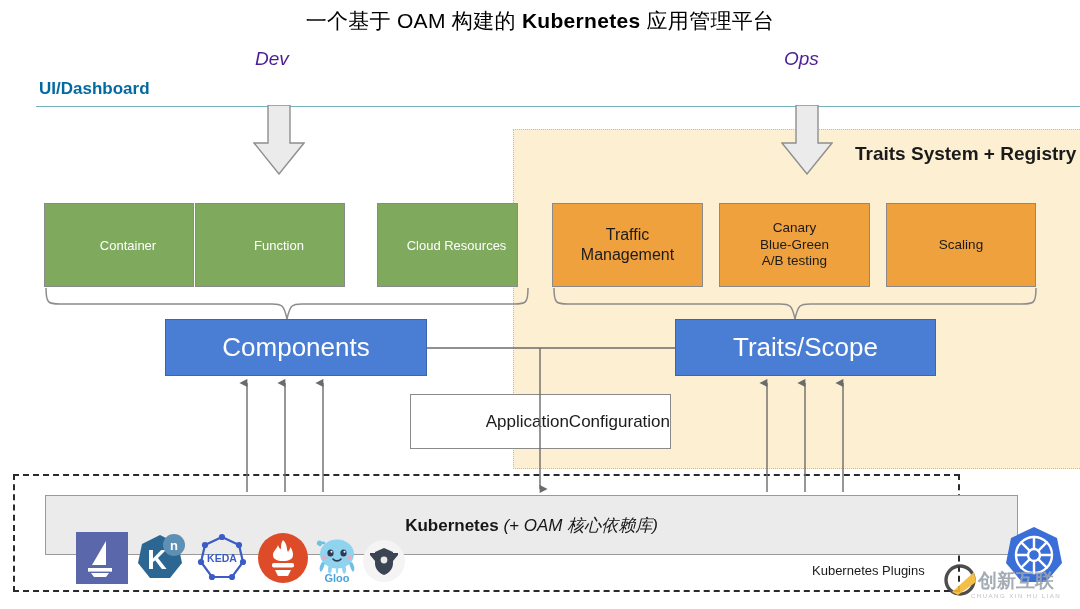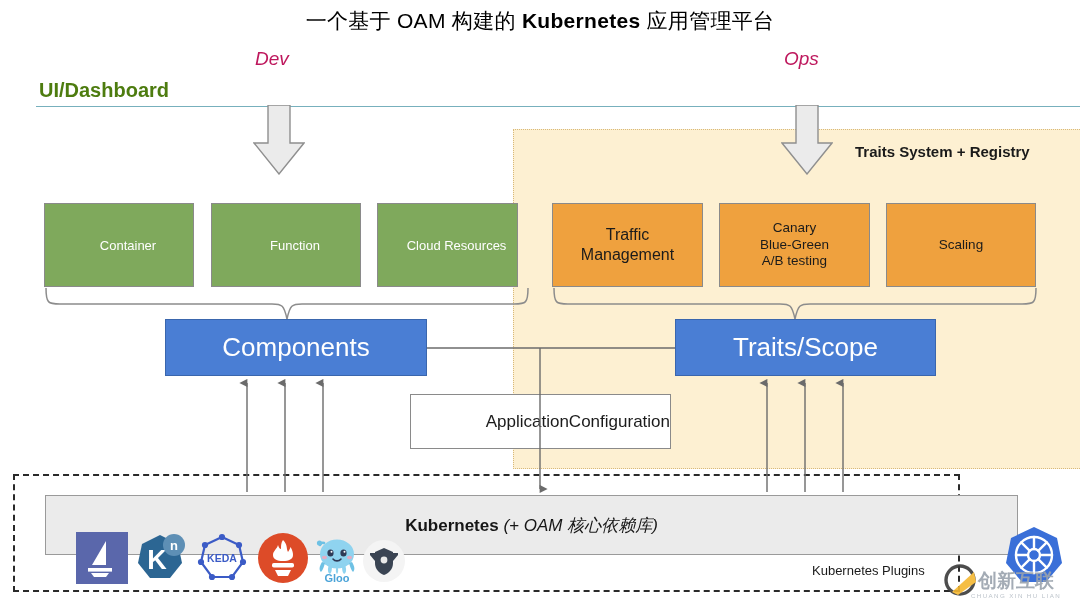--- a/index.html
+++ b/index.html
@@ -32,51 +32,51 @@
     color: #000000;
     letter-spacing: .3px;
     white-space: nowrap;
   }
   #page-title .bold { font-weight: bold; }
 
   
   .role-label {
     font-size: 19px;
     font-style: italic;
-    color: #be185d;
+    color: #4c1d95;
     white-space: nowrap;
   }
   #role-dev { left: 255px; top: 48px; }
   #role-ops { left: 784px; top: 48px; }
 
   
   #ui-dashboard-label {
     left: 39px; top: 79px;
-    font-size: 20px;
+    font-size: 17px;
     font-weight: bold;
-    color: #4d7c0f;
+    color: #0369a1;
     white-space: nowrap;
   }
   #ui-dashboard-line {
     left: 36px; top: 106px;
     width: 1044px; height: 0;
     border-top: 1.6px solid #77b0bd;
   }
 
   
   #traits-region {
     left: 513px; top: 129px;
     width: 577px; height: 340px;
     background: #fdf0d2;
     border: 1.5px dotted #d8b97a;
     box-sizing: border-box;
   }
   #traits-region-title {
     left: 855px; top: 143px;
-    font-size: 15px;
+    font-size: 19px;
     font-weight: bold;
     color: #1a1a1a;
     white-space: nowrap;
   }
 
   
   .node-box {
     box-sizing: border-box;
     display: flex;
     align-items: center;
@@ -86,21 +86,21 @@
   }
   .green-box {
     background: #7fa95c;
     color: #ffffff;
     font-size: 13px;
     height: 84px;
     top: 203px;
     padding-left: 18px;
   }
   #box-container    { left: 44px;  width: 150px; }
-  #box-function     { left: 211px; width: 150px; }
+  #box-function     { left: 195px; width: 150px; }
   #box-cloud-res    { left: 377px; width: 141px; }
 
   .orange-box {
     background: #efa13e;
     color: #1b1b1b;
     height: 84px;
     top: 203px;
     line-height: 1.25;
   }
   #box-traffic-mgmt { left: 552px; width: 151px; font-size: 16px; }

